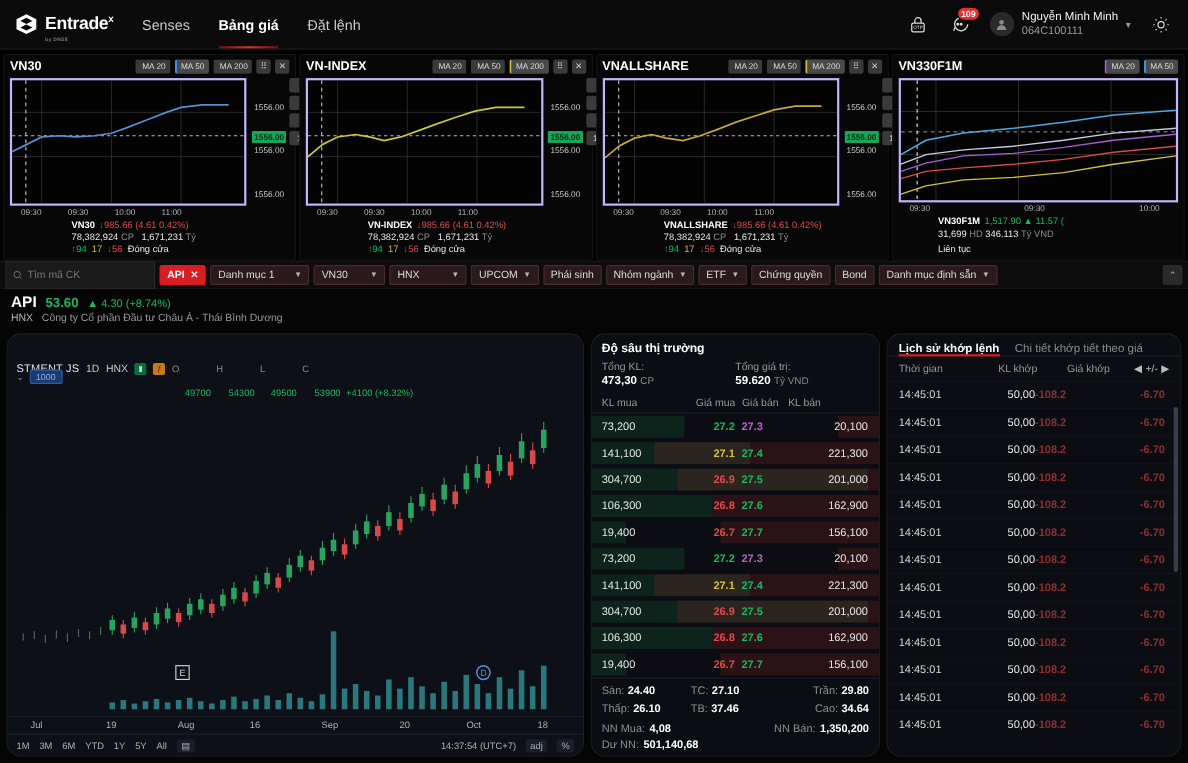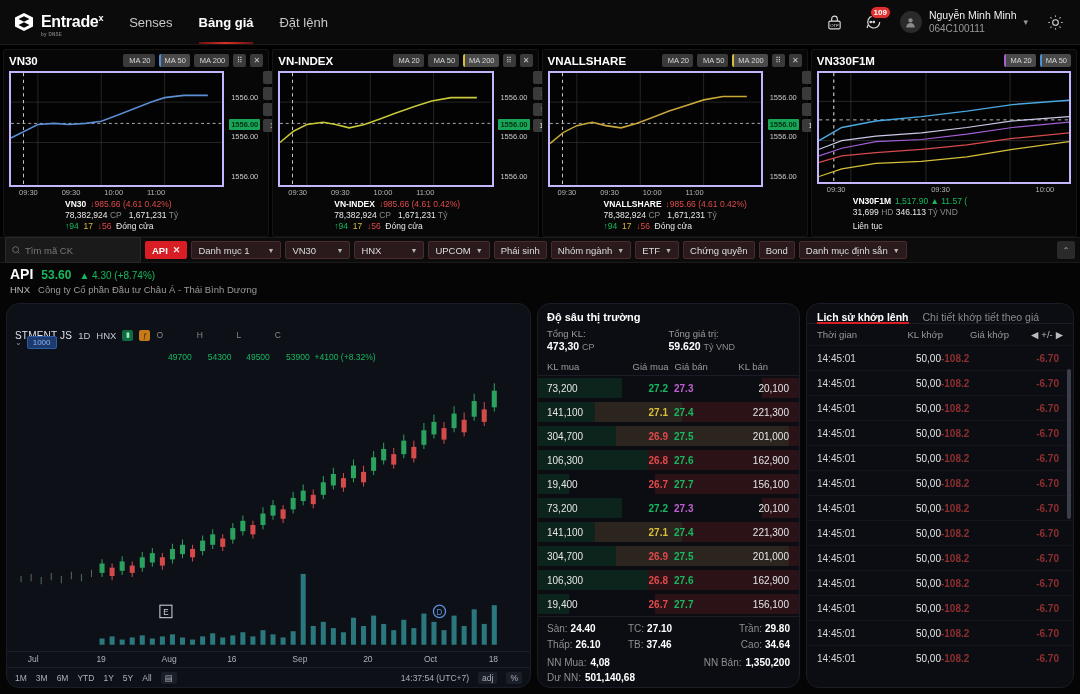--- a/index.html
+++ b/index.html
@@ -149,21 +149,21 @@
   .card-title { font-size:11px; font-weight:700; color:#fff; padding:7px 9px 5px 9px; }
   .tot-row { display:flex; padding:0 9px 6px 9px; font-size:9.5px; }
   .tot-row > div { flex:1; }
   .tot-lbl { color:#9a9a9a; font-size:9.5px; }
   .tot-val { font-weight:700; color:#fff; font-size:10.5px; margin-top:1px; }
   .tot-val .u { color:#8a8a8a; font-weight:400; font-size:9px; }
   .dep-head { display:flex; padding:3px 9px; font-size:9.5px; color:#9a9a9a; border-bottom:1px solid #1a1d25; }
   .dep-head .c1 { flex:1; text-align:left; }
   .dep-head .c2 { width:48px; text-align:right; }
   .dep-head .c3 { width:48px; text-align:left; padding-left:6px; }
-  .dep-head .c4 { flex:1; text-align:center; }
+  .dep-head .c4 { flex:1; text-align:left; }
   .dep-row { display:flex; align-items:center; height:24px; font-size:10px; position:relative; }
   .dep-row .c1 { flex:1; text-align:left; padding-left:9px; color:#e6e6e6; z-index:2; }
   .dep-row .c2 { width:48px; text-align:right; font-weight:700; z-index:2; }
   .dep-row .c3 { width:48px; text-align:left; padding-left:6px; font-weight:700; z-index:2; }
   .dep-row .c4 { flex:1; text-align:right; padding-right:10px; color:#e6e6e6; z-index:2; }
   .bar-b { position:absolute; left:0; top:2px; bottom:2px; background:rgba(22,120,70,.22); z-index:1; }
   .bar-a { position:absolute; right:0; top:2px; bottom:2px; background:rgba(170,40,40,.20); z-index:1; }
   .px-green { color:#18b85f; } .px-red { color:#e04a4a; } .px-yellow { color:#d6c03a; }
   .px-cyan { color:#29c5d6; } .px-purple { color:#c060d0; }
   .sum-grid { padding:6px 9px 4px 9px; display:grid; grid-template-columns:1fr 1fr 1fr; row-gap:5px; font-size:10px; border-top:1px solid #1a1d25; }

